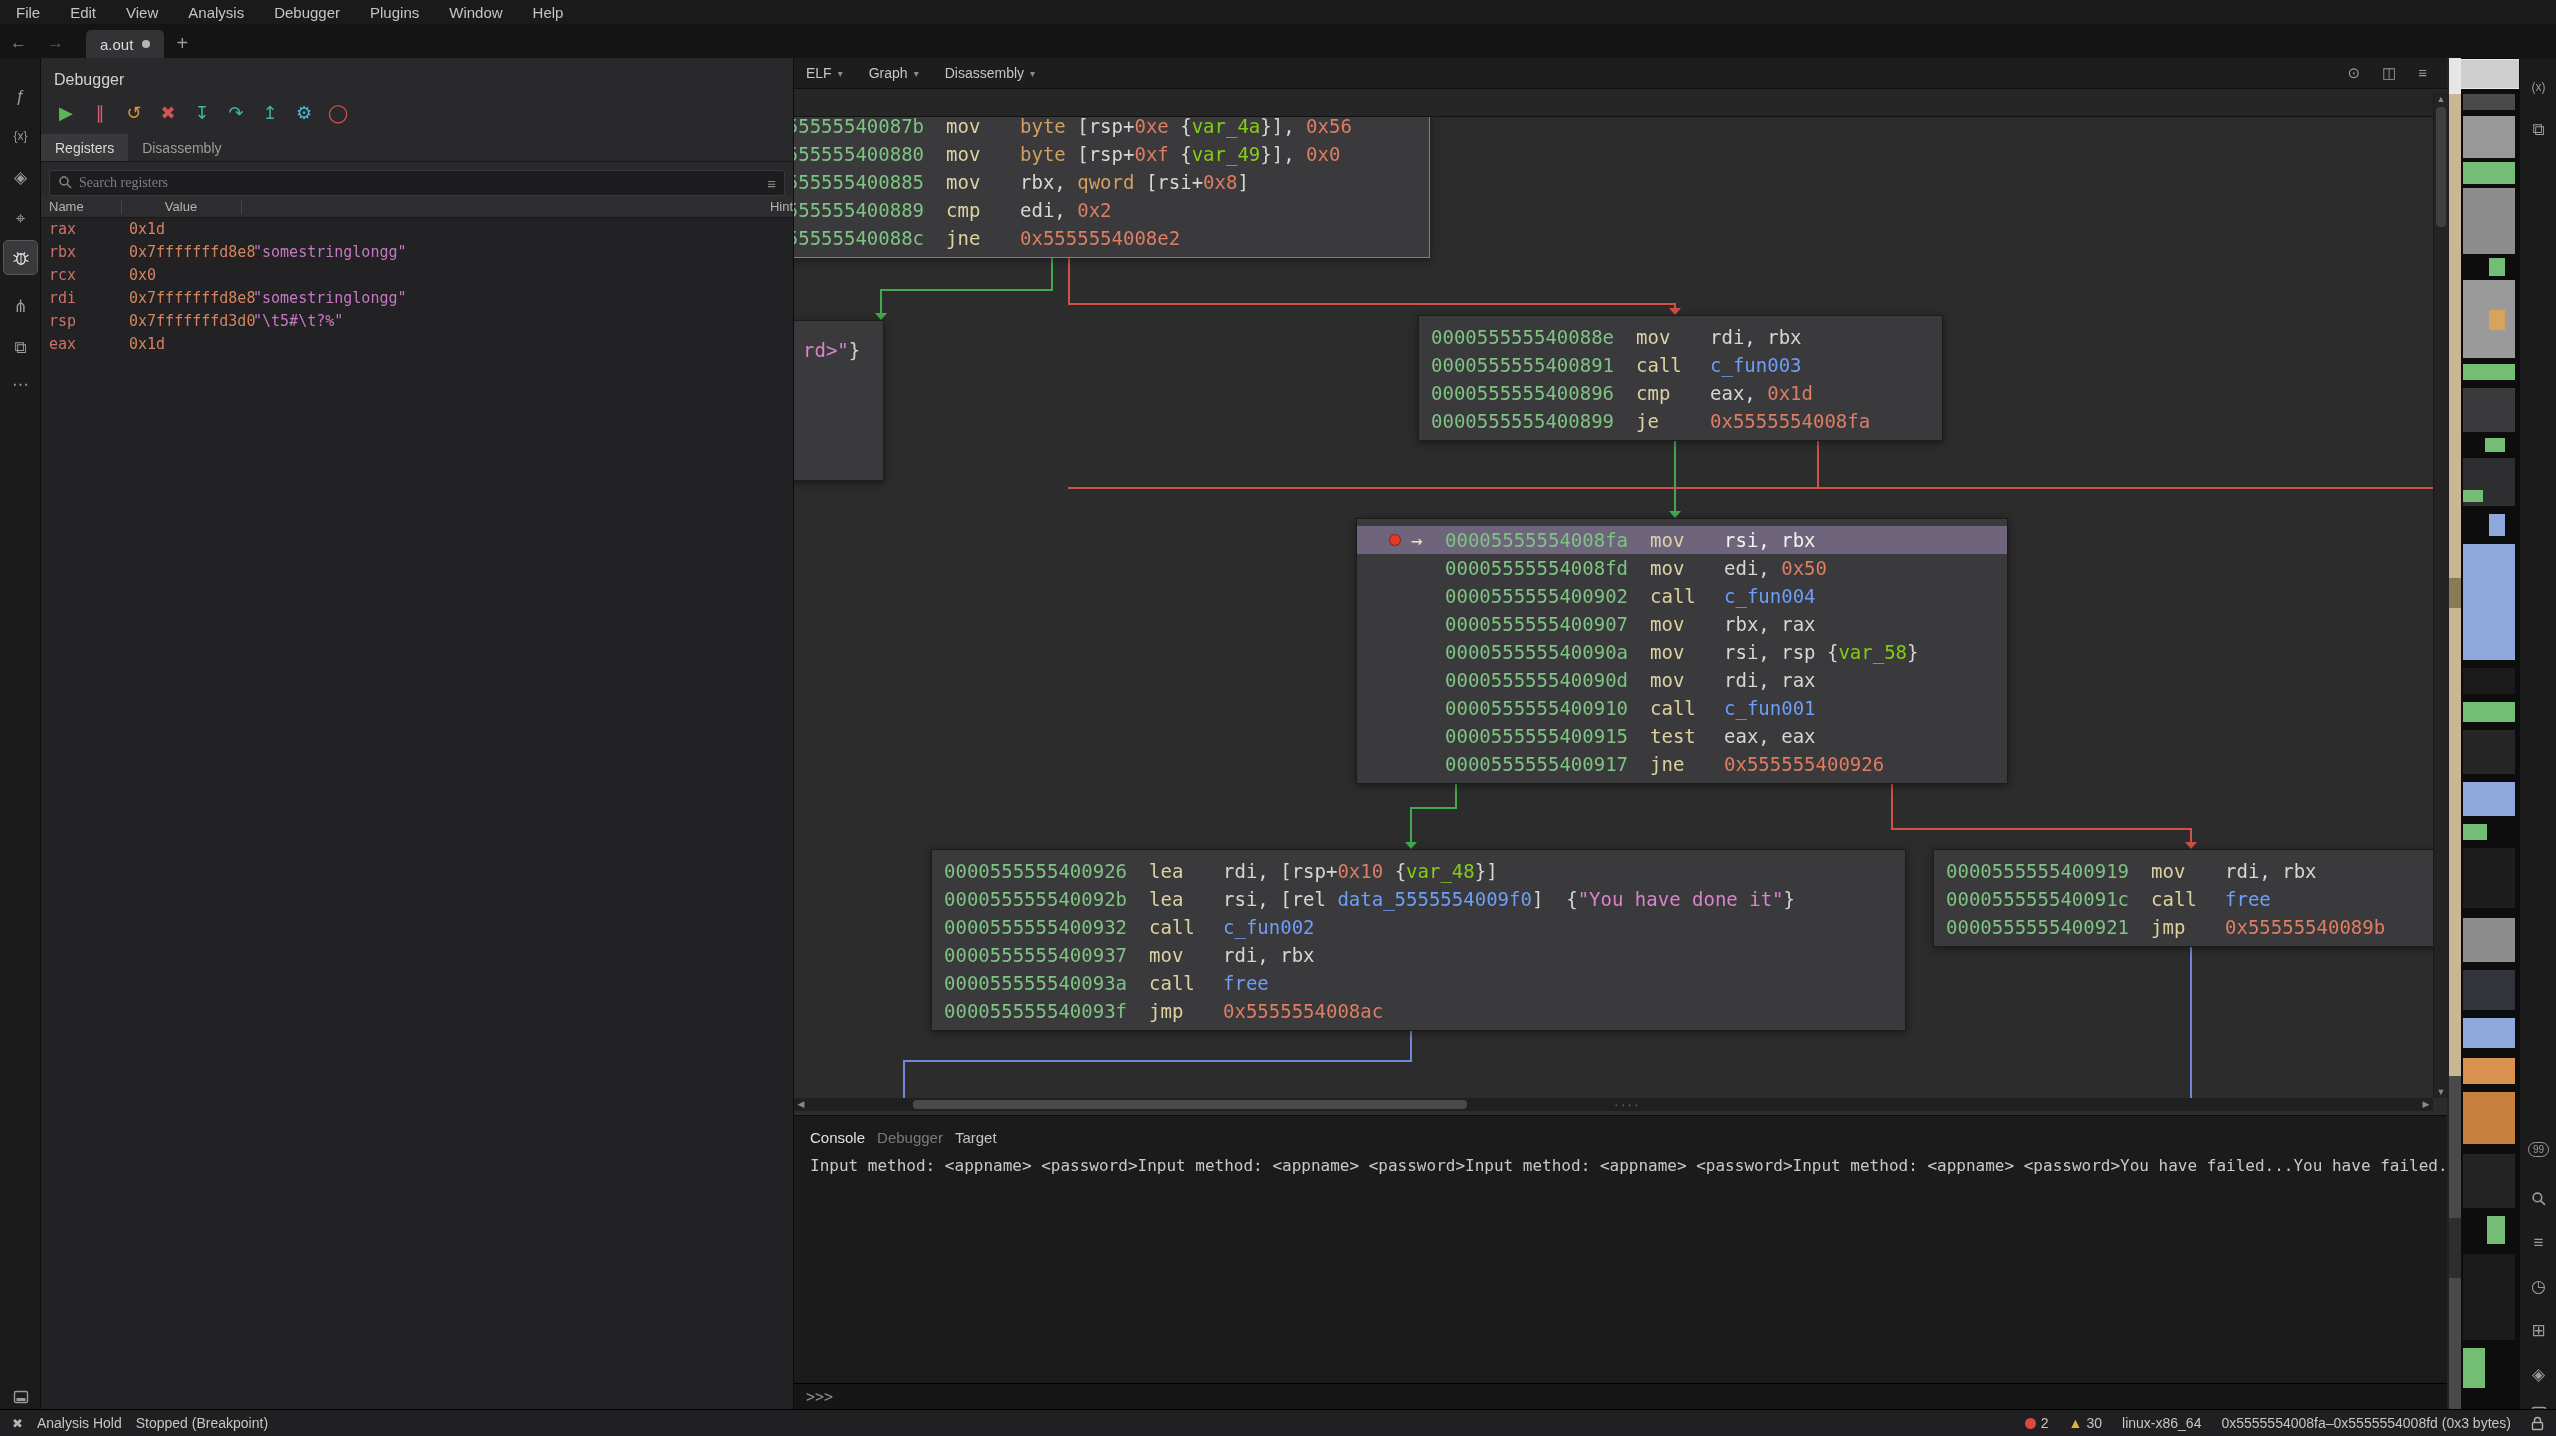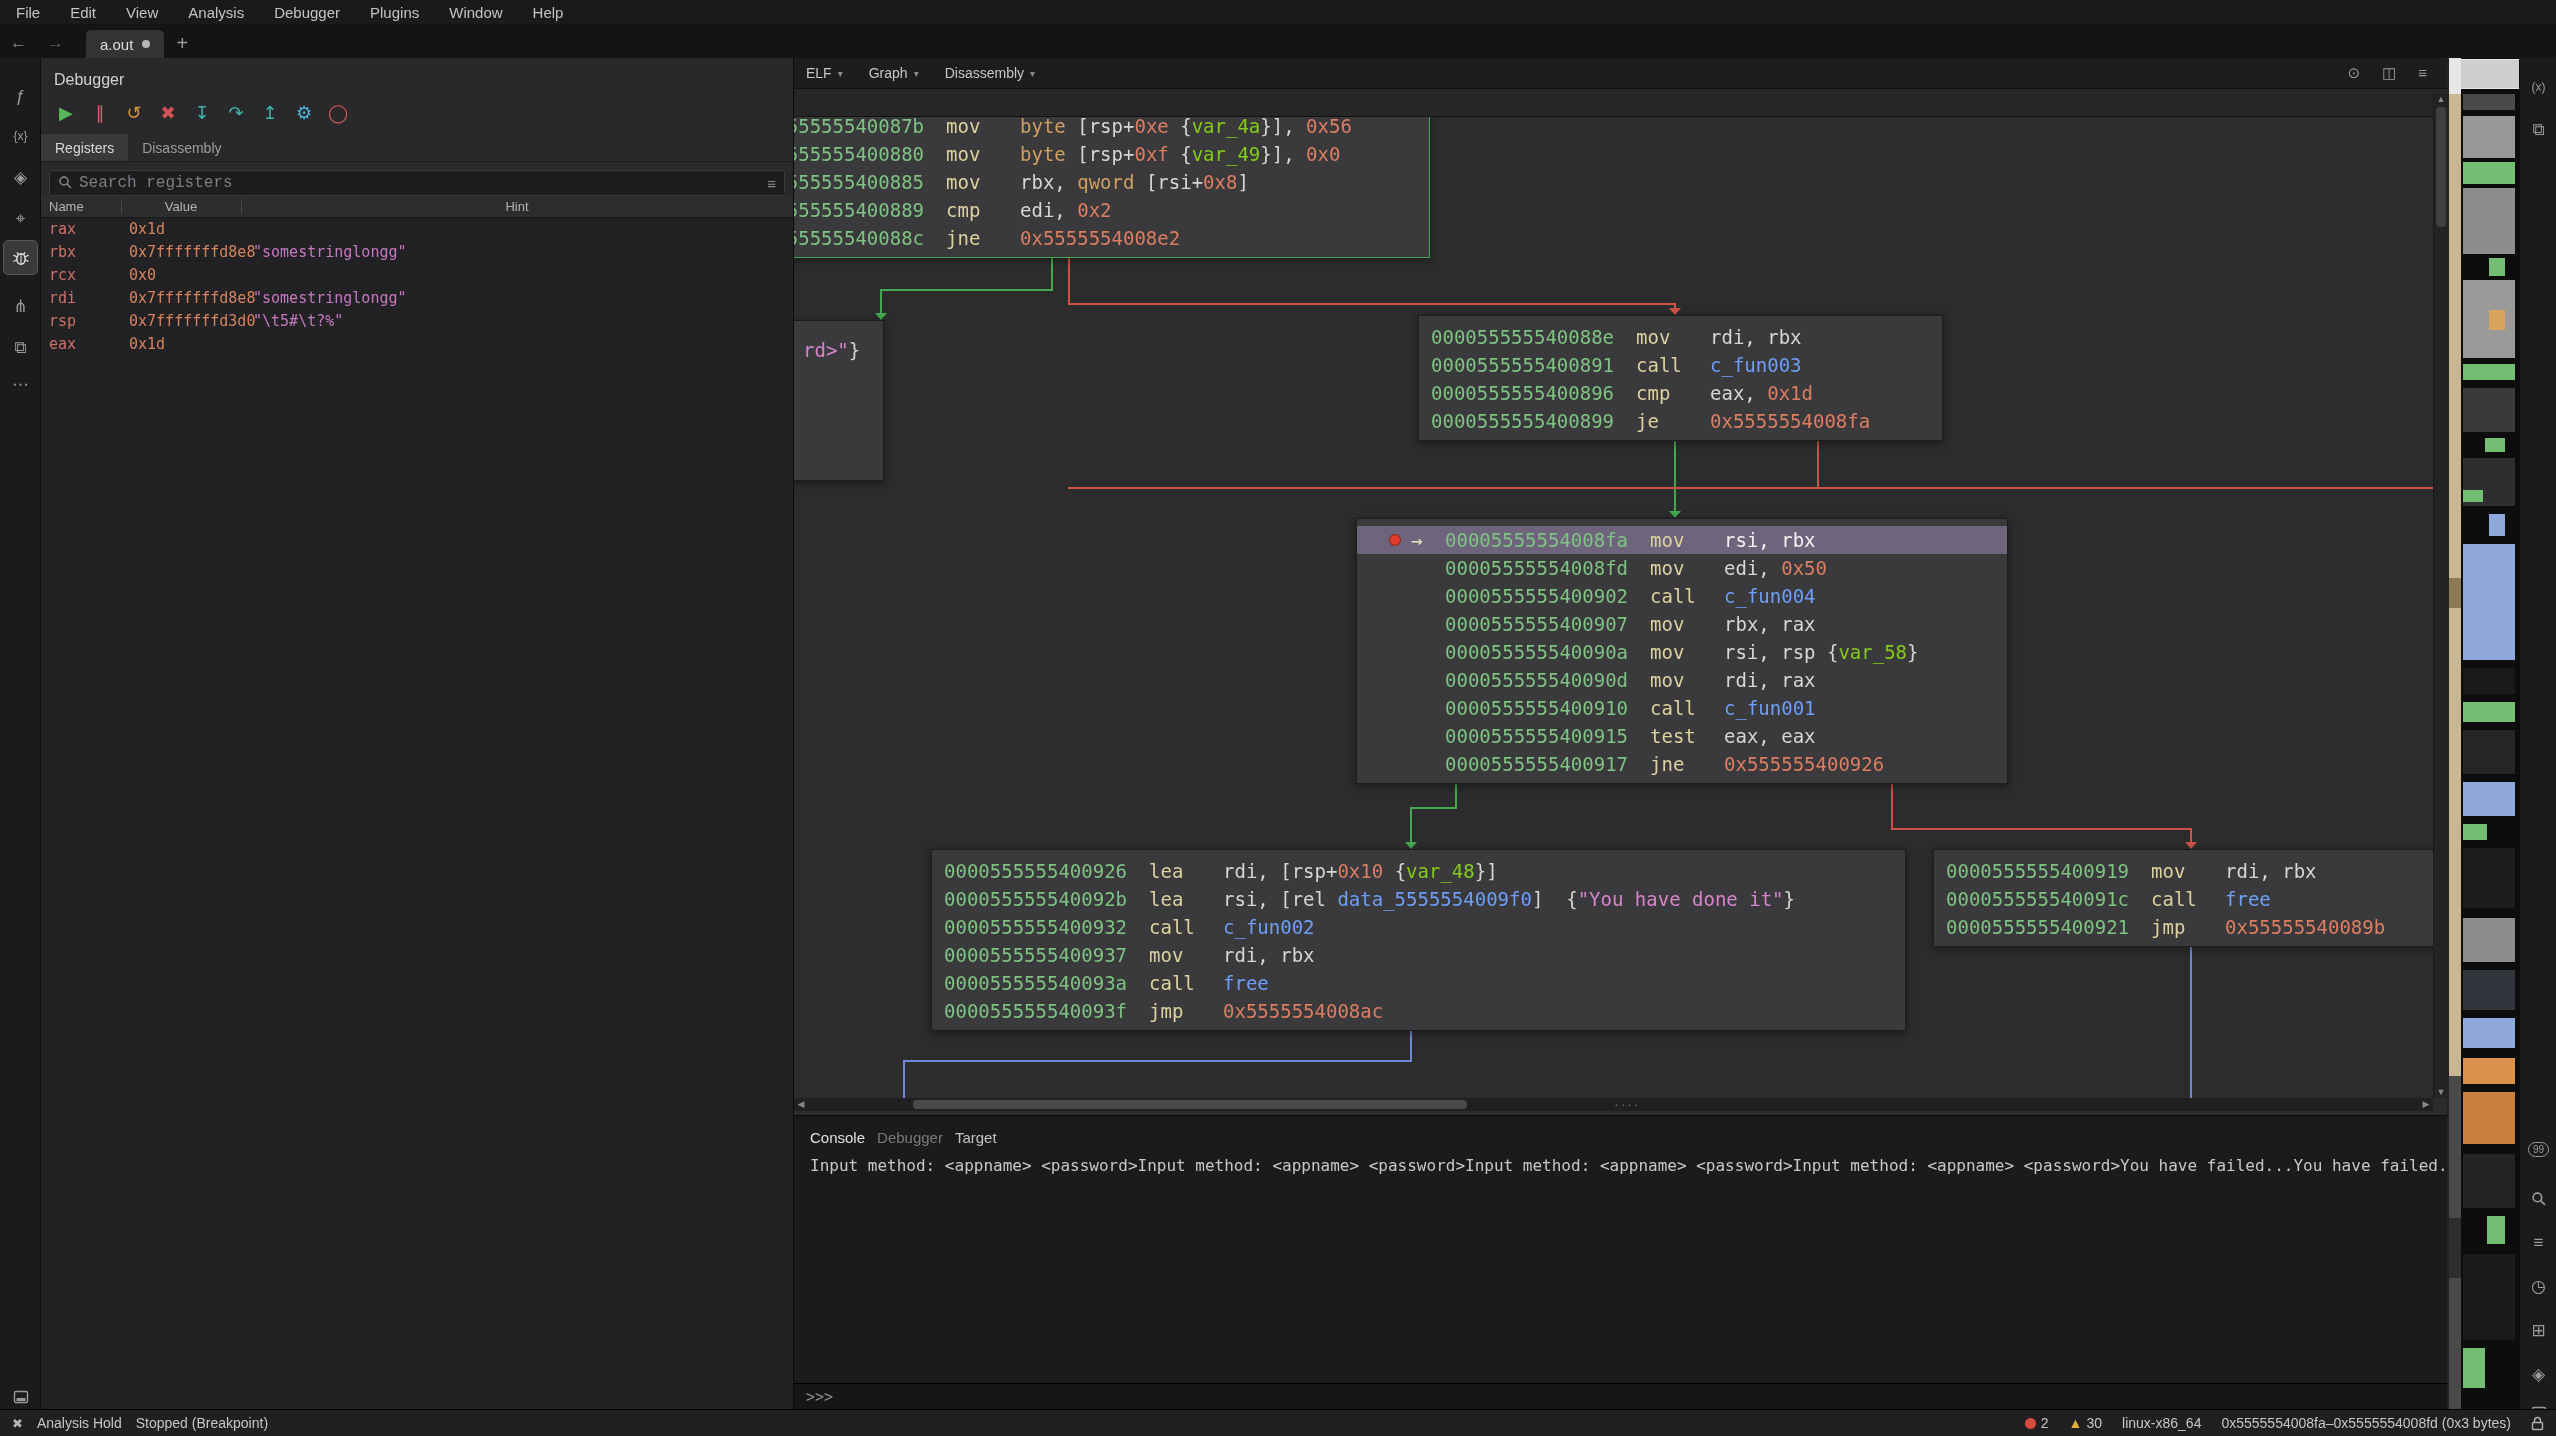--- a/index.html
+++ b/index.html
@@ -32,29 +32,29 @@
 
 .dbgpanel{position:absolute;left:41px;top:0;width:753px;height:100%;background:#29292b;border-right:1px solid #0c0c0c}
 .panel-title{height:38px;line-height:44px;padding-left:13px;font-size:16px;color:#d2d2d2}
 .dbg-toolbar{height:34px;display:flex;align-items:center;padding-left:8px}
 .dbg-btn{width:34px;text-align:center;font-size:18px;cursor:default}
 .dbg-tabs{height:28px;display:flex;border-bottom:1px solid #1a1a1a;margin-top:4px}
 .dbg-tab{padding:0 14px;line-height:28px;font-size:14px;color:#9c9c9c}
 .dbg-tab.active{background:#39393c;color:#d8d8d8}
 .searchrow{margin:8px 8px 0 8px;height:26px;background:#1d1d1f;border:1px solid #3a3a3e;border-radius:3px;
            display:flex;align-items:center;padding:0 8px;gap:7px;color:#8a8a8a}
-.searchrow input{flex:1;background:transparent;border:0;outline:0;color:#fdba74;font-size:16px;font-family:Liberation Mono, monospace}
+.searchrow input{flex:1;background:transparent;border:0;outline:0;color:#fdba74;font-size:14px;font-family:Liberation Serif, serif}
 .searchrow input::placeholder{color:#7e7e82}
 .regtable{position:absolute;left:0;top:138px;right:0;bottom:0;background:#222224;
           font-family:"DejaVu Sans Mono",monospace;font-size:15px}
 .reghead{position:relative;height:22px;background:#2d2d30;border-bottom:1px solid #18181a;color:#b4b4b4;
          font-family:"Liberation Sans",sans-serif;font-size:13px;line-height:22px}
 .rh-name{position:absolute;left:8px}
 .rh-value{position:absolute;left:80px;width:120px;text-align:center}
-.rh-hint{position:absolute;left:200px;right:0;text-align:center}
+.rh-hint{position:absolute;left:200px;right:0;text-align:right}
 .rh-div{position:absolute;top:3px;bottom:3px;width:1px;background:#44444a}
 .regrow{position:relative;height:23px;line-height:23px}
 .rname{position:absolute;left:8px;color:#cd7268}
 .rval{position:absolute;left:88px;color:#d7835f;white-space:pre}
 .rhint{position:absolute;left:212px;color:#c678c0;white-space:pre}
 
 
 .main{position:absolute;left:794px;top:0;width:1653px;height:100%;background:#2c2c2d}
 .viewheader{position:absolute;left:0;top:0;right:0;height:31px;background:#1d1d1e;border-bottom:1px solid #121212;
             display:flex;align-items:center;padding:0 12px;font-size:14px;color:#c6c6c6;gap:26px}

